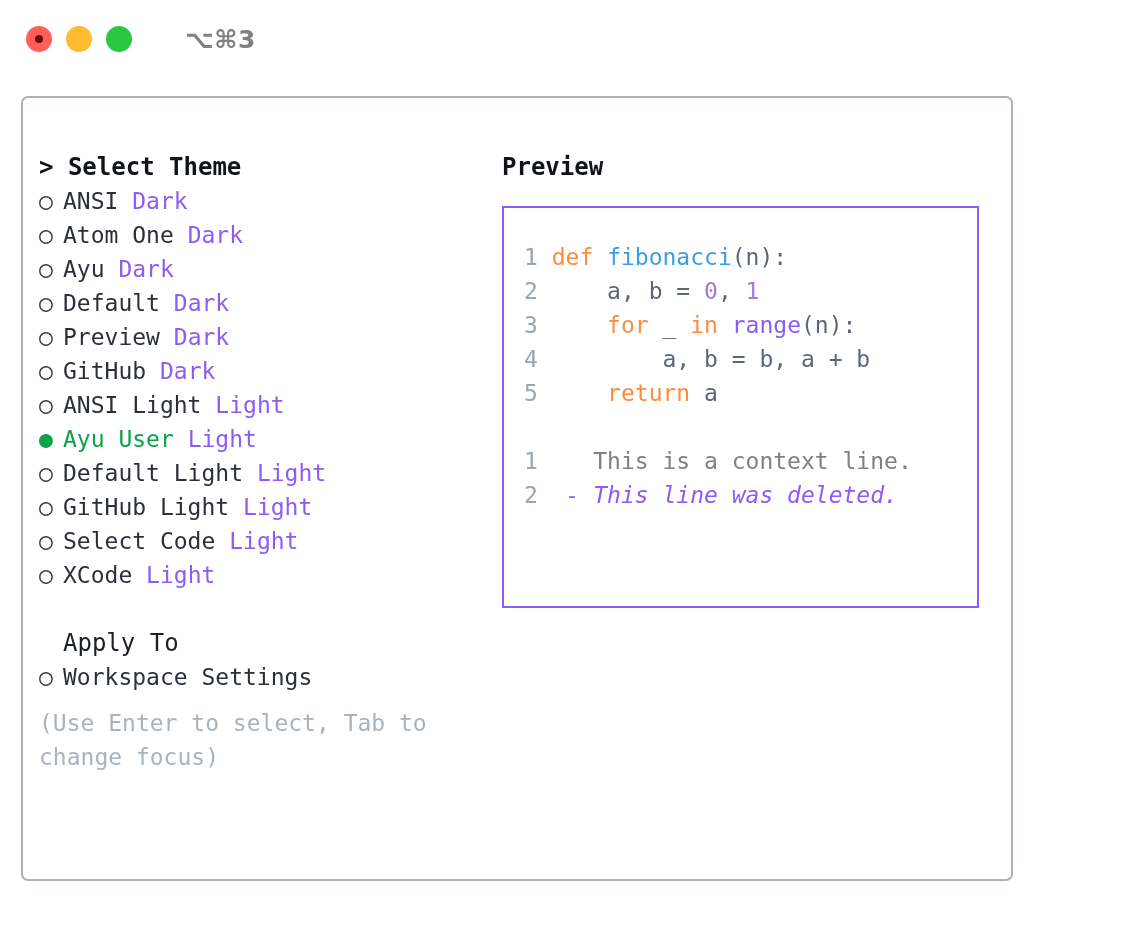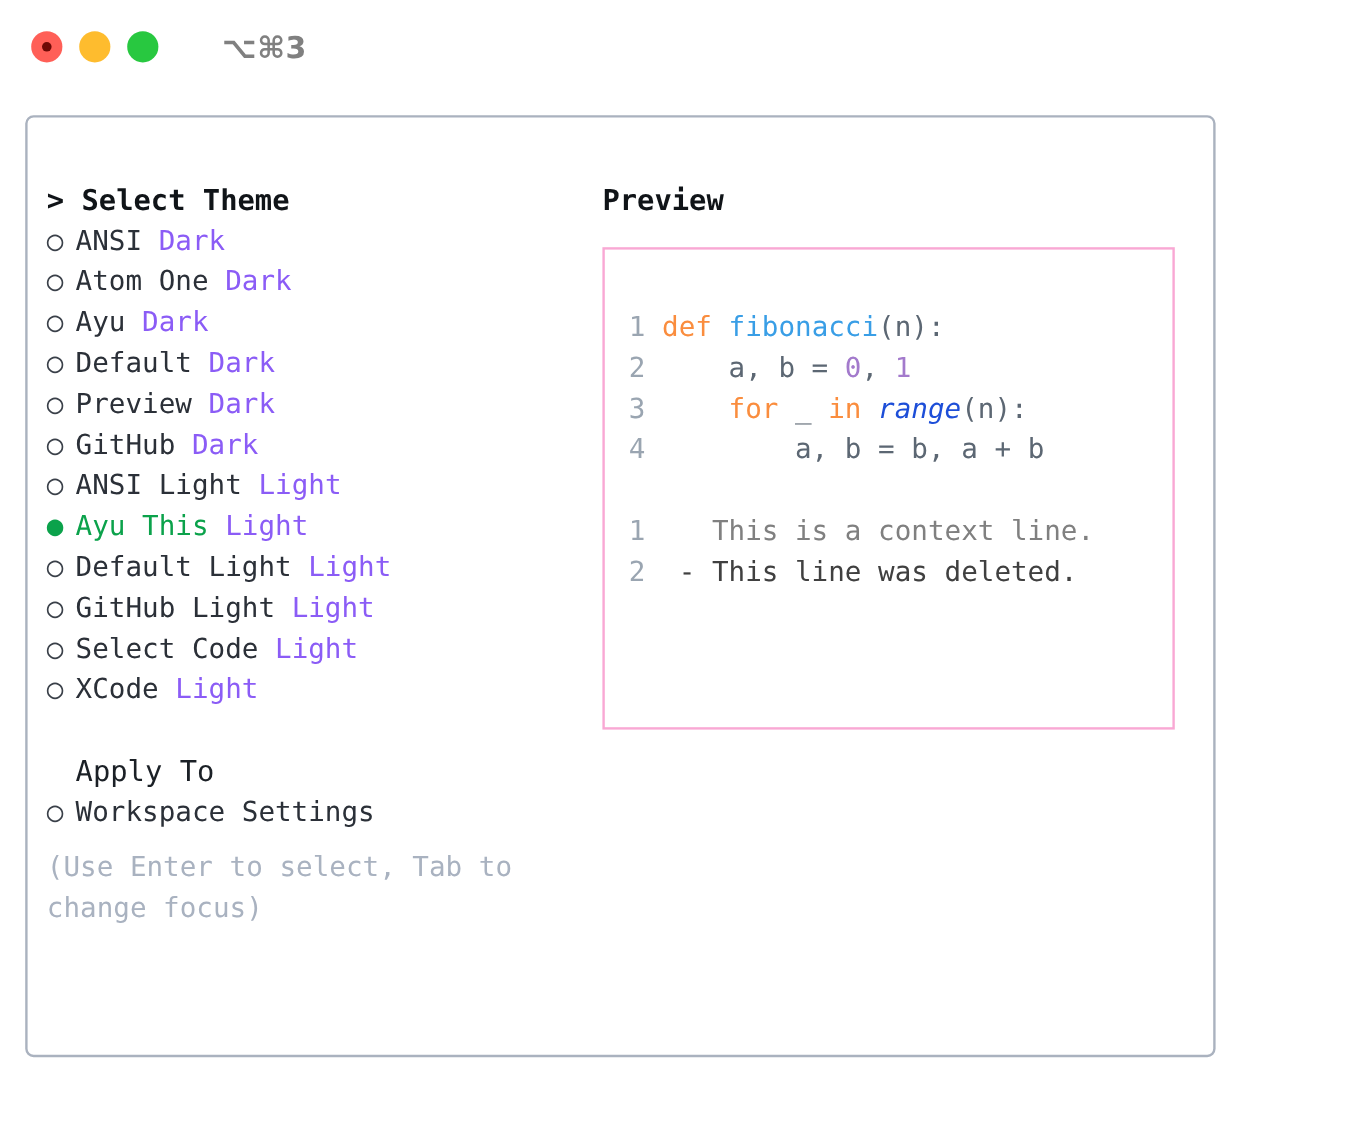--- a/index.html
+++ b/index.html
@@ -130,42 +130,42 @@
     font-size: 24px;
     font-weight: bold;
     color: #101418;
     line-height: 34px;
     height: 34px;
   }
   #code-box {
     margin-top: 22px;
     width: 477px;
     height: 402px;
-    border: 2px solid #f9a8d4;
+    border: 2px solid #8b5cf6;
     box-sizing: border-box;
     background: #ffffff;
-    padding: 48px 0 0 20px;
+    padding: 32px 0 0 20px;
   }
   .cline {
     font-size: 23px;
     line-height: 34px;
     height: 34px;
     white-space: pre;
     color: #5C6773;
   }
   .ln {
     color: #9AA5B1;
   }
   .kw   { color: #FA8D3E; }
   .fn   { color: #399EE6; }
   .num  { color: #A37ACC; }
-  .bi   { color: #1d4ed8; font-style: italic; }
+  .bi   { color: #8b5cf6; }
   .pl   { color: #5C6773; }
   .ctx  { color: #808080; }
-  .del  { color: #404040; }
+  .del  { color: #8b5cf6; font-style: italic; }
   .add  { color: #00C000; }
 </style>
 </head>
 <body>
 
 <div id="window">
 
   <div id="titlebar">
     <div class="light close"></div>
     <div class="light min"></div>
@@ -180,21 +180,21 @@
       <div class="hdr">&gt; Select Theme</div>
 
       <div id="theme-items">
           <div class="row"><span class="bullet">○</span><span class="name">ANSI</span> <span class="dim">Dark</span></div>
           <div class="row"><span class="bullet">○</span><span class="name">Atom One</span> <span class="dim">Dark</span></div>
           <div class="row"><span class="bullet">○</span><span class="name">Ayu</span> <span class="dim">Dark</span></div>
           <div class="row"><span class="bullet">○</span><span class="name">Default</span> <span class="dim">Dark</span></div>
           <div class="row"><span class="bullet">○</span><span class="name">Preview</span> <span class="dim">Dark</span></div>
           <div class="row"><span class="bullet">○</span><span class="name">GitHub</span> <span class="dim">Dark</span></div>
           <div class="row"><span class="bullet">○</span><span class="name">ANSI Light</span> <span class="dim">Light</span></div>
-          <div class="row"><span class="bullet sel">●</span><span class="name sel">Ayu This</span> <span class="dim">Light</span></div>
+          <div class="row"><span class="bullet sel">●</span><span class="name sel">Ayu User</span> <span class="dim">Light</span></div>
           <div class="row"><span class="bullet">○</span><span class="name">Default Light</span> <span class="dim">Light</span></div>
           <div class="row"><span class="bullet">○</span><span class="name">GitHub Light</span> <span class="dim">Light</span></div>
           <div class="row"><span class="bullet">○</span><span class="name">Select Code</span> <span class="dim">Light</span></div>
           <div class="row"><span class="bullet">○</span><span class="name">XCode</span> <span class="dim">Light</span></div>
         </div>
 
       <div class="spacer"></div>
 
       <div class="hdr plain" style="padding-left:24px;">Apply To</div>
 
@@ -207,20 +207,21 @@
 
     <div id="right">
       <div id="preview-title">Preview</div>
 
       <div id="code-box">
         <div id="code-lines">
             <div class="cline"><span class="ln">1</span> <span class="kw">def</span><span class="pl"> </span><span class="fn">fibonacci</span><span class="pl">(n):</span></div>
             <div class="cline"><span class="ln">2</span> <span class="pl">    a, b = </span><span class="num">0</span><span class="pl">, </span><span class="num">1</span></div>
             <div class="cline"><span class="ln">3</span> <span class="pl">    </span><span class="kw">for</span><span class="pl"> _ </span><span class="kw">in</span><span class="pl"> </span><span class="bi">range</span><span class="pl">(n):</span></div>
             <div class="cline"><span class="ln">4</span> <span class="pl">        a, b = b, a + b</span></div>
+            <div class="cline"><span class="ln">5</span> <span class="pl">    </span><span class="kw">return</span><span class="pl"> a</span></div>
           </div>
         <div class="cline">&nbsp;</div>
         <div id="diff-lines">
             <div class="cline"><span class="ln">1</span><span class="ctx">    This is a context line.</span></div>
             <div class="cline"><span class="ln">2</span><span class="del">  - This line was deleted.</span></div>
           </div>
       </div>
     </div>
 
   </div>

